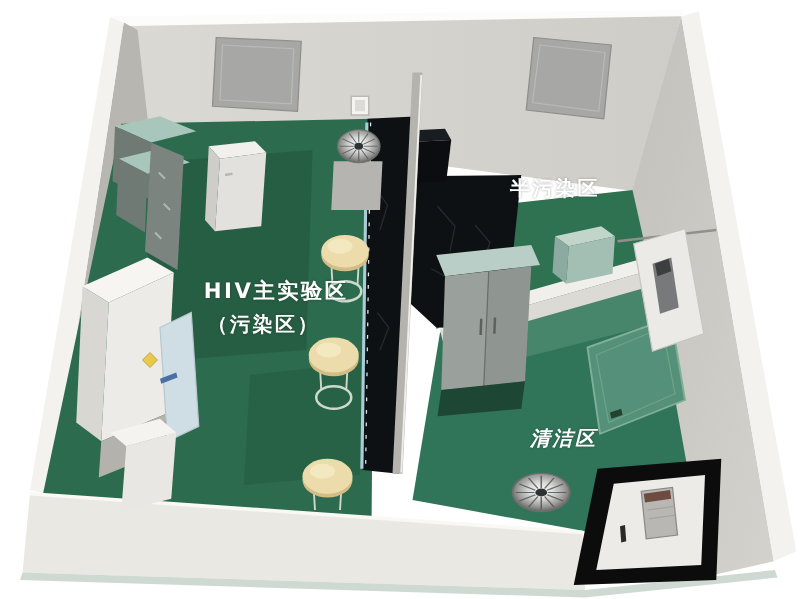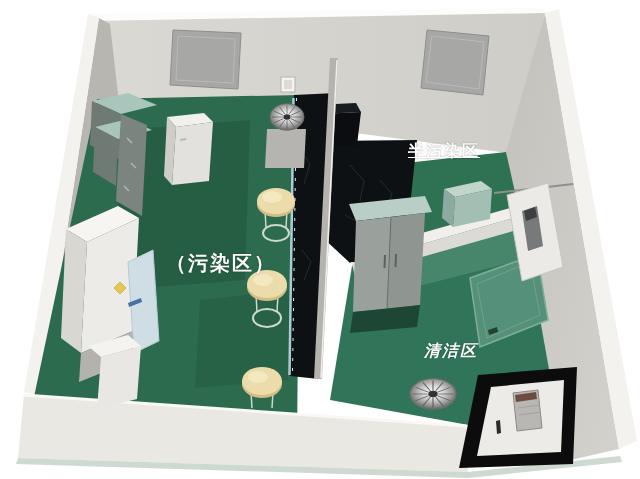--- a/index.html
+++ b/index.html
@@ -2,22 +2,22 @@
 <html style="--background: #ffffff; --floor-main: #2c6b4d; --floor-semi: #2e7252; --floor-clean: #30755a; --floor-light: #4b8a6e; --wall-back: #d6d4cf; --wall-right: #c9c7c1; --wall-white: #f3f2ef; --wall-inner-gray: #b8b6b1; --front-wall: #eae8e3; --bench-black: #0e1114; --divider-gray: #b5b3ae; --cabinet-teal: #a9c6bc; --cabinet-gray: #8f9693; --stool-cream: #ecdcab; --window-gray: #a7a7a5; --door-frame-black: #0c0c0c; --hazard-yellow: #e8c94a; --label-text: #ffffff;"><head>
 <meta charset="utf-8">
 <style>
   html,body{margin:0;padding:0;background:#fff;}
   .stage{position:relative;width:640px;height:479px;background:#fff;overflow:hidden;
          font-family:"DejaVu Sans","Liberation Sans",sans-serif;}
   .stage svg{position:absolute;left:0;top:0;}
   .zone-label{position:absolute;color:var(--label-text,#fff);font-weight:bold;
               letter-spacing:2px;text-shadow:0 0 2px rgba(0,0,0,.35);white-space:nowrap;}
   .lbl-main{left:163px;top:221px;font-size:17px;}
-  .lbl-main-sub{left:166px;top:250px;font-size:20px;}
-  .lbl-semi{left:408px;top:141px;font-size:16px;text-decoration:underline;}
+  .lbl-main-sub{left:166px;top:250px;font-size:16px;}
+  .lbl-semi{left:408px;top:141px;font-size:16px;}
   .lbl-clean{left:424px;top:341px;font-size:16px;font-style:italic;}
 </style>
 </head>
 <body>
 
 <div class="stage">
 <svg width="640" height="479" viewBox="0 0 640 479">
   <defs>
     <linearGradient id="gradBack" x1="0" y1="0" x2="1" y2="0">
       <stop offset="0" stop-color="#dbd9d4"></stop>
@@ -212,16 +212,17 @@
     <polygon points="478,375 577,367 573,464 459,468" style="fill:var(--door-frame-black)"></polygon>
     <polygon points="491,387 564,380 561,452 477,456" fill="#edebe7"></polygon>
     <polygon points="513,393 538,390 542,428 517,431" fill="#b9b7b3" stroke="#8b8987" stroke-width="1"></polygon>
     <polygon points="515,395 536,392 537,399 516,402" fill="#6e4b41"></polygon>
     <line x1="518" y1="408" x2="540" y2="405" stroke="#a3a19d" stroke-width="1"></line>
     <line x1="519" y1="415" x2="541" y2="412" stroke="#a3a19d" stroke-width="1"></line>
     <polygon points="496,421 500,420 501,433 497,434" fill="#2a2a28"></polygon>
   </g>
 </svg>
 
+  <div class="zone-label lbl-main">HIV主实验区</div>
   <div class="zone-label lbl-main-sub">（污染区）</div>
   <div class="zone-label lbl-semi">半污染区</div>
   <div class="zone-label lbl-clean">清洁区</div>
 </div>
 
 </body></html>

